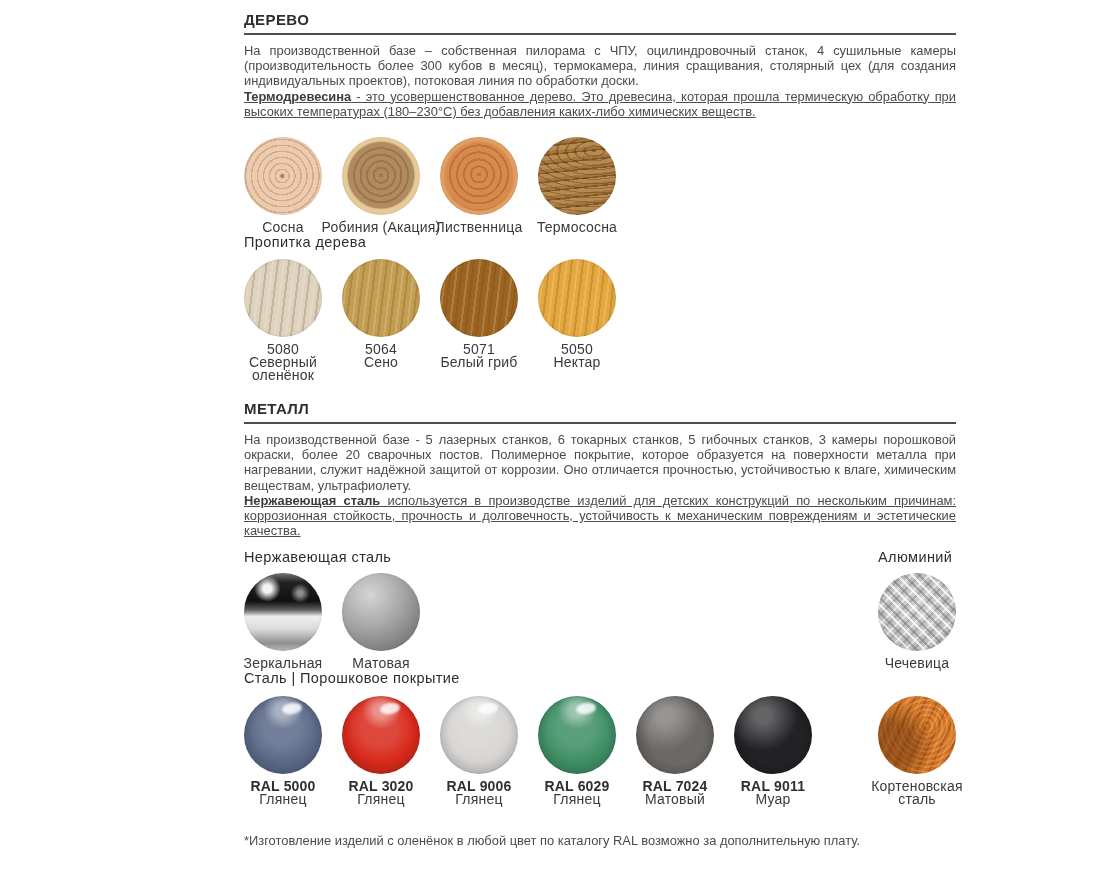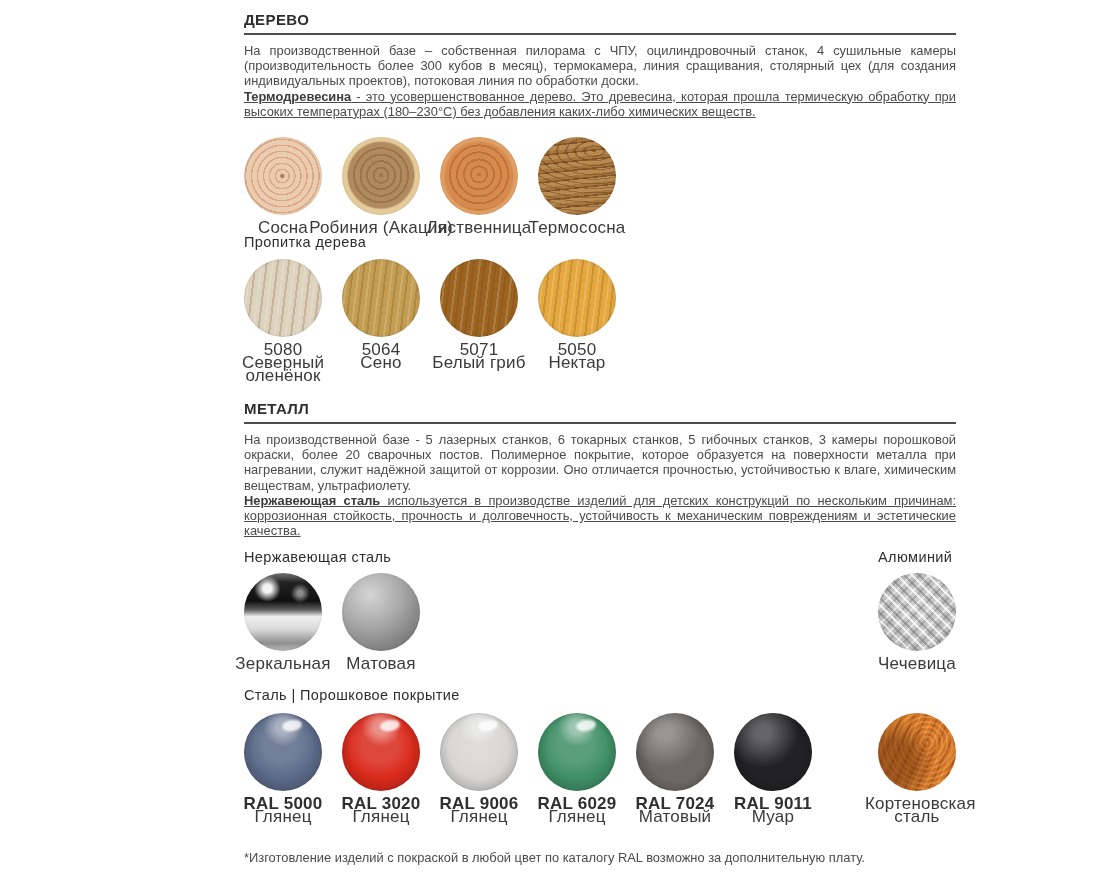--- a/index.html
+++ b/index.html
@@ -23,21 +23,21 @@
   .split-head { display:flex; justify-content:space-between; align-items:baseline; }
   .split-head .right-cell { width:78px; white-space:nowrap; }
 
   .swatch-row { display:flex; gap:20px; }
   .swatch { width:78px; display:flex; flex-direction:column; align-items:center; flex:none; }
   .push-right { margin-left:auto; }
 
   .circle { position:relative; width:78px; height:78px; border-radius:50%;
             overflow:hidden; flex:none; box-shadow: inset 0 0 2px rgba(0,0,0,.18); }
 
-  .cap { margin-top:6px; font-size:17px; line-height:13px; color:#3a3a3a;
+  .cap { margin-top:6px; font-size:14px; line-height:13px; color:#3a3a3a;
          text-align:center; letter-spacing:.2px; }
   .nowrap { white-space:nowrap; }
   .cap-wide { width:104px; margin-left:-13px; margin-right:-13px; }
   .cap-code-bold { font-weight:700; color:#2f2f2f; }
 
   
   .tex-pine { background:
       radial-gradient(circle at 49% 50%, rgba(140,90,55,.6) 0 1.5px, transparent 3px),
       radial-gradient(circle at 50% 50%, transparent 0 88%, rgba(180,130,95,.75) 94% 100%),
       repeating-radial-gradient(circle at 49% 50%, #d9a88a 0 1.5px, #ecccae 1.5px 6px); }
@@ -92,21 +92,21 @@
 
   .footnote { margin-top:27px; font-size:12.9px; line-height:15px; color:#4b4b4b; }
 
   
   .mt-wood-row { margin-top:18px; }
   .mt-stain-title { }
   .mt-stain-row { margin-top:8px; }
   .mt-metal-title { margin-top:18px; }
   .mt-heads { margin-top:11px; }
   .mt-sphere-row { margin-top:7px; }
-  .mt-powder-title { margin-top:17px; }
+  .mt-powder-title { }
   .mt-ral-row { margin-top:9px; }
 </style>
 </head>
 <body>
 
 <div class="page">
   <div class="content">
 
     <section>
       <h2 class="sec-title">ДЕРЕВО</h2>
@@ -240,15 +240,15 @@
             <div>Муар</div>
           </div>
         </div>
         <div class="swatch push-right">
           <div class="circle tex-corten" style="--c: #cf7127;"></div>
           <div class="cap cap-wide">Кортеновская сталь</div>
         </div>
       </div>
     </section>
 
-    <p class="footnote">*Изготовление изделий с покраской в любой цвет по каталогу RAL возможно за дополнительную плату.</p>
+    <p class="footnote">*Изготовление изделий с оленёнок в любой цвет по каталогу RAL возможно за дополнительную плату.</p>
   </div>
 </div>
 
 </body></html>

